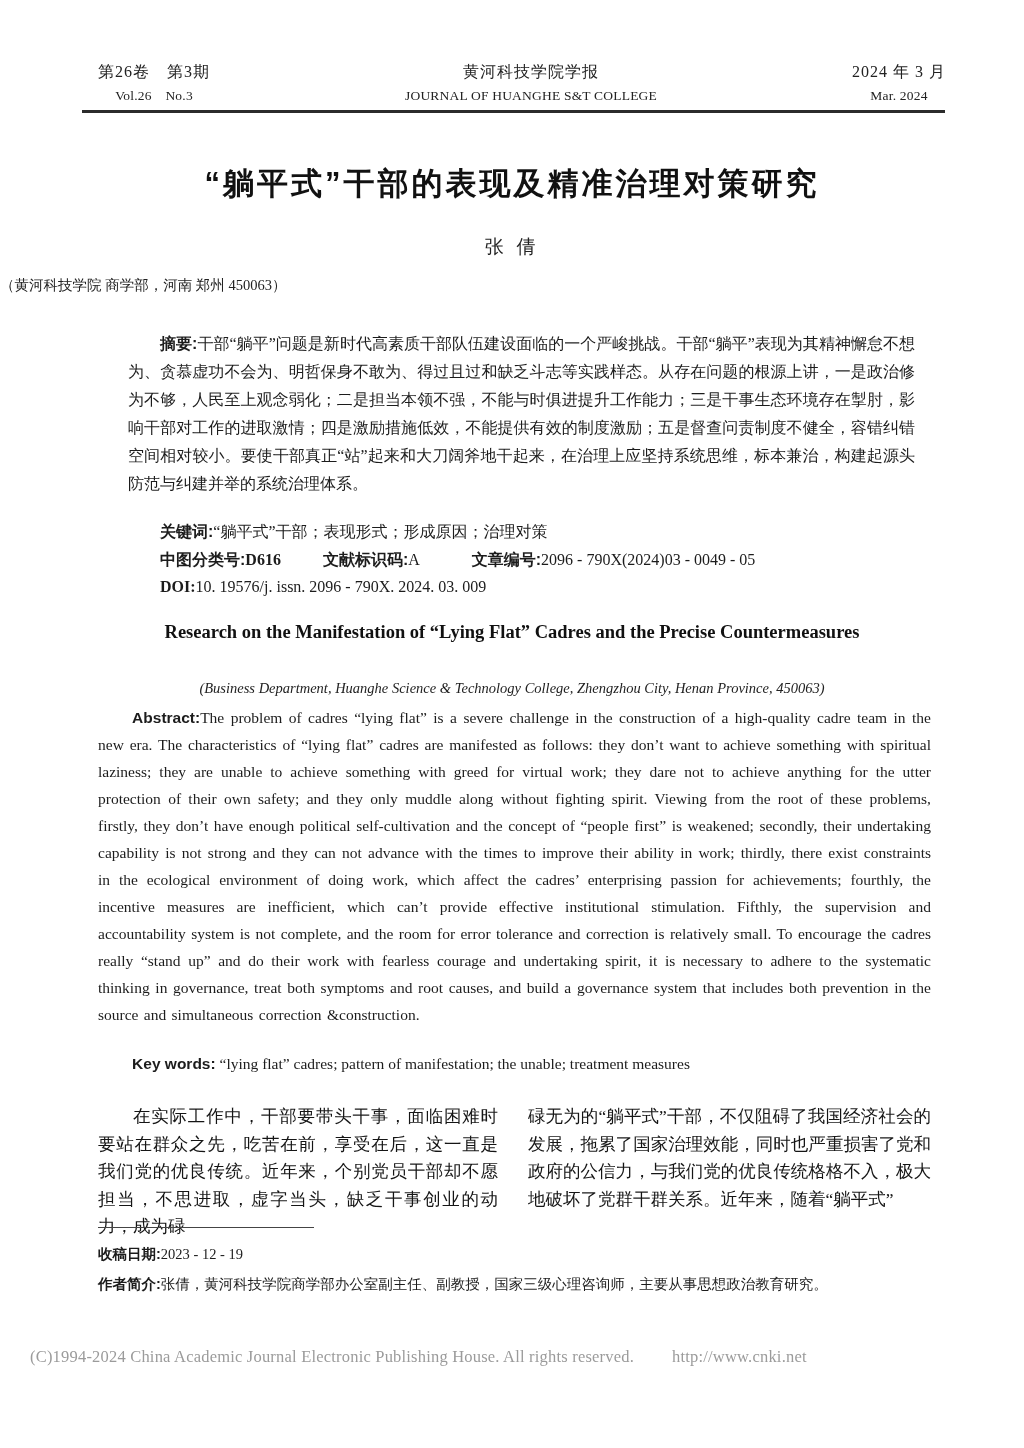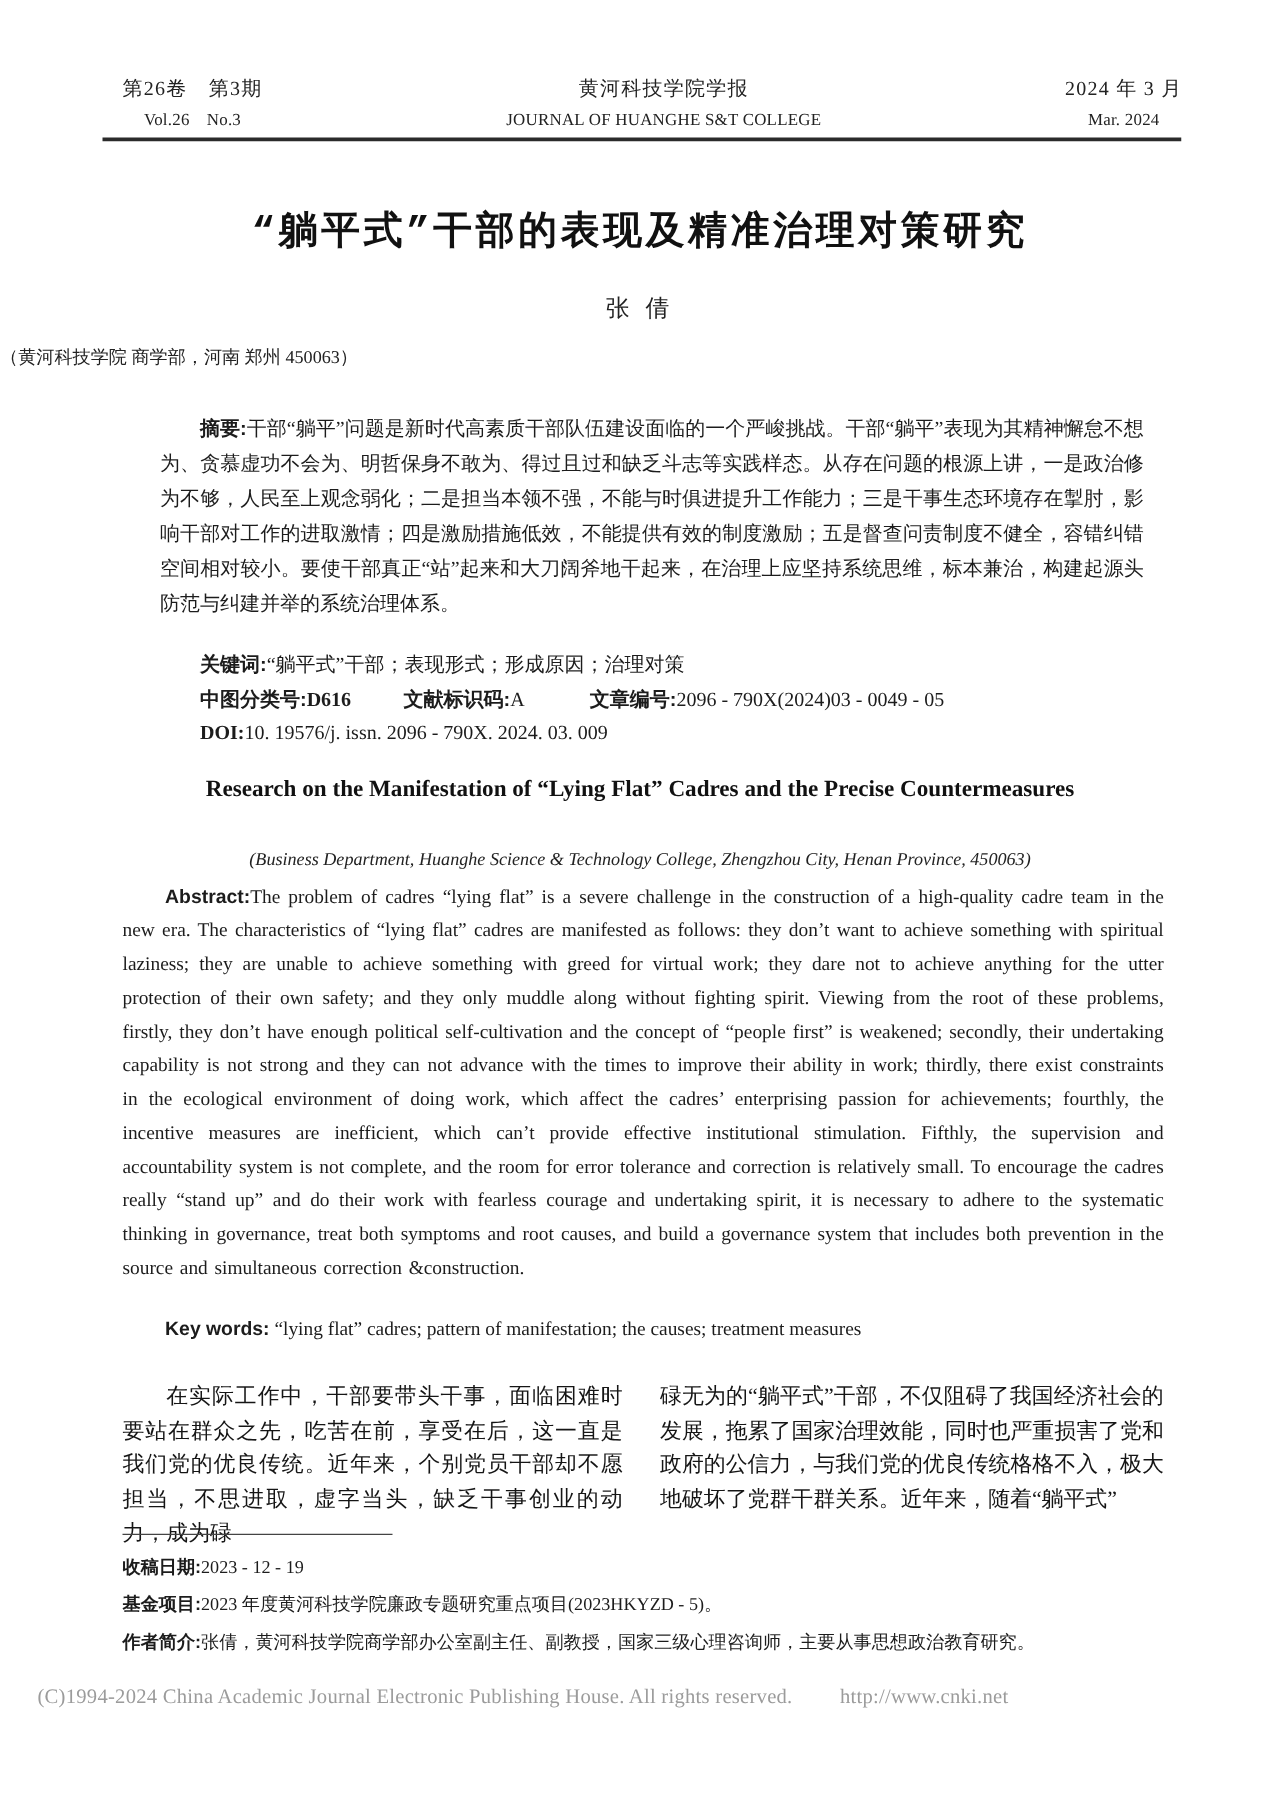--- a/index.html
+++ b/index.html
@@ -22,21 +22,21 @@
   .jheader .cn{font-size:16px;letter-spacing:1px;}
   .jheader .en{font-size:13.5px;letter-spacing:0.2px;}
   .header-rule{
     position:absolute;top:110px;left:82px;width:863px;
     border-top:3px solid #2b2b2b;height:0;
   }
   
   .title-cn{
     position:absolute;top:163px;left:0;width:100%;
     text-align:center;font-size:31px;letter-spacing:3px;
-    font-family:Liberation Mono, monospace;font-weight:bold;color:#111;
+    font-family:Liberation Sans, sans-serif;font-weight:bold;color:#111;
   }
   .author-cn{
     position:absolute;top:234px;left:0;width:100%;
     text-align:center;font-size:19px;letter-spacing:4px;color:#222;
   }
   .affil-cn{
     position:absolute;top:276px;left:0;width:100%;
     text-align:left;font-size:14.5px;color:#222;
   }
   
@@ -139,27 +139,26 @@
     <span class="hei">中图分类号:</span><span class="gap1">D616</span><span class="hei">文献标识码:</span><span class="gap2">A</span><span class="hei">文章编号:</span><span>2096 - 790X(2024)03 - 0049 - 05</span>
   </div>
 
   <div class="doi-line"><span class="lab">DOI:</span><span>10. 19576/j. issn. 2096 - 790X. 2024. 03. 009</span></div>
 
   <div class="title-en">Research on the Manifestation of “Lying Flat” Cadres and the Precise Countermeasures</div>
   <div class="affil-en">(Business Department, Huanghe Science &amp; Technology College, Zhengzhou City, Henan Province, 450063)</div>
 
   <div class="abstract-en"><span class="hei">Abstract:</span><span>The problem of cadres “lying flat” is a severe challenge in the construction of a high-quality cadre team in the new era. The characteristics of “lying flat” cadres are manifested as follows: they don’t want to achieve something with spiritual laziness; they are unable to achieve something with greed for virtual work; they dare not to achieve anything for the utter protection of their own safety; and they only muddle along without fighting spirit. Viewing from the root of these problems, firstly, they don’t have enough political self-cultivation and the concept of “people first” is weakened; secondly, their undertaking capability is not strong and they can not advance with the times to improve their ability in work; thirdly, there exist constraints in the ecological environment of doing work, which affect the cadres’ enterprising passion for achievements; fourthly, the incentive measures are inefficient, which can’t provide effective institutional stimulation. Fifthly, the supervision and accountability system is not complete, and the room for error tolerance and correction is relatively small. To encourage the cadres really “stand up” and do their work with fearless courage and undertaking spirit, it is necessary to adhere to the systematic thinking in governance, treat both symptoms and root causes, and build a governance system that includes both prevention in the source and simultaneous correction &amp;construction.</span></div>
 
-  <div class="kw-en"><span class="hei">Key words:</span> <span>“lying flat” cadres; pattern of manifestation; the causes; treatment measures</span></div>
+  <div class="kw-en"><span class="hei">Key words:</span> <span>“lying flat” cadres; pattern of manifestation; the unable; treatment measures</span></div>
 
   <div class="body-col col-right">碌无为的“躺平式”干部，不仅阻碍了我国经济社会的发展，拖累了国家治理效能，同时也严重损害了党和政府的公信力，与我们党的优良传统格格不入，极大地破坏了党群干群关系。近年来，随着“躺平式”</div>
   <div class="body-col col-left">在实际工作中，干部要带头干事，面临困难时要站在群众之先，吃苦在前，享受在后，这一直是我们党的优良传统。近年来，个别党员干部却不愿担当，不思进取，虚字当头，缺乏干事创业的动力，成为碌</div>
 
   <div class="fn-rule"></div>
   <div class="footnotes">
     <div><span class="label">收稿日期:</span><span>2023 - 12 - 19</span></div>
-    <div><span class="label">基金项目:</span><span>2023 年度黄河科技学院廉政专题研究重点项目(2023HKYZD - 5)。</span></div>
     <div><span class="label">作者简介:</span><span>张倩，黄河科技学院商学部办公室副主任、副教授，国家三级心理咨询师，主要从事思想政治教育研究。</span></div>
   </div>
 
   <div class="footer"><span>(C)1994-2024 China Academic Journal Electronic Publishing House. All rights reserved.</span><span class="url">http://www.cnki.net</span></div>
 
 </div>
 
 </body></html>

